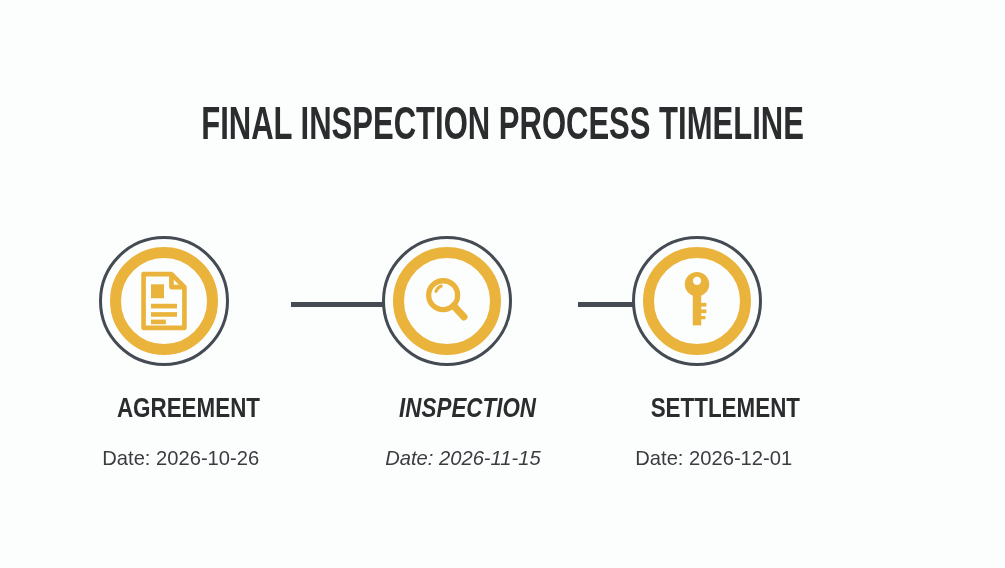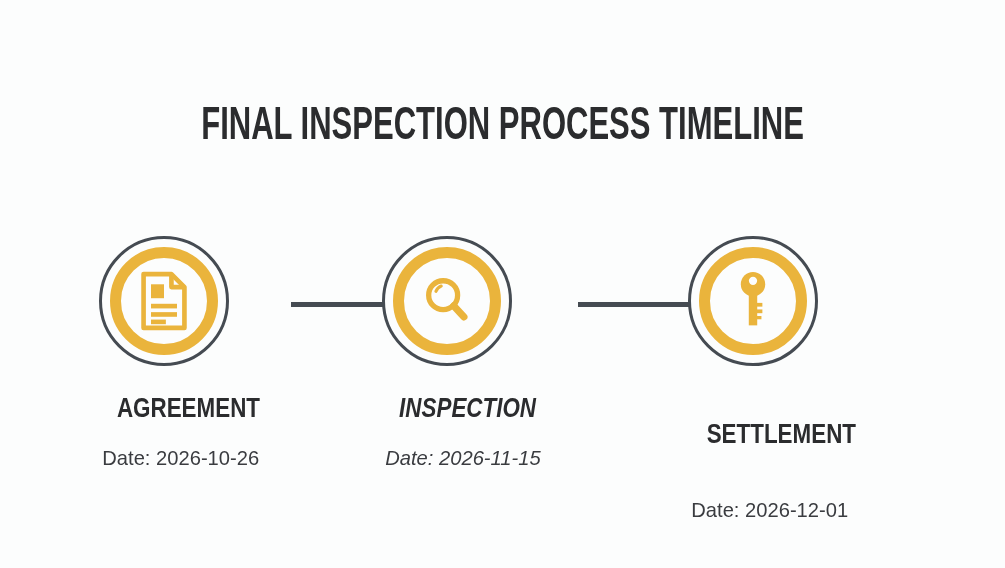--- a/index.html
+++ b/index.html
@@ -42,21 +42,21 @@
   .stage {
     position: absolute;
     top: 236px;
     width: 250px;
     display: flex;
     flex-direction: column;
     align-items: flex-start;
   }
   .stage.s0 { left:  99px; }
   .stage.s1 { left: 382px; font-style: italic; }
-  .stage.s2 { left: 688px; gap: 26px; }
+  .stage.s2 { left: 632px; }
 
   .circle-outer {
     width: 130px;
     height: 130px;
     border-radius: 50%;
     border: 3px solid var(--outline-dark);
     background: var(--background);
     display: flex;
     align-items: center;
     justify-content: center;

